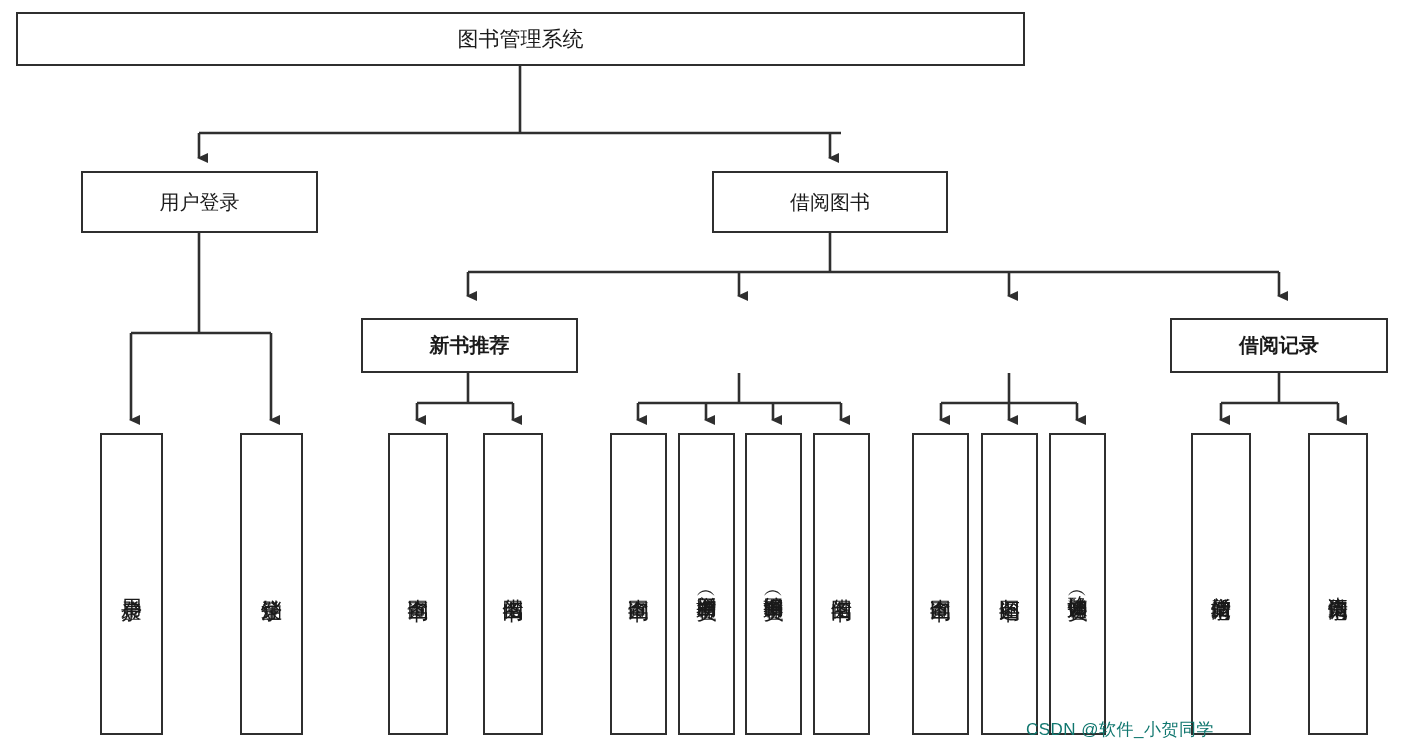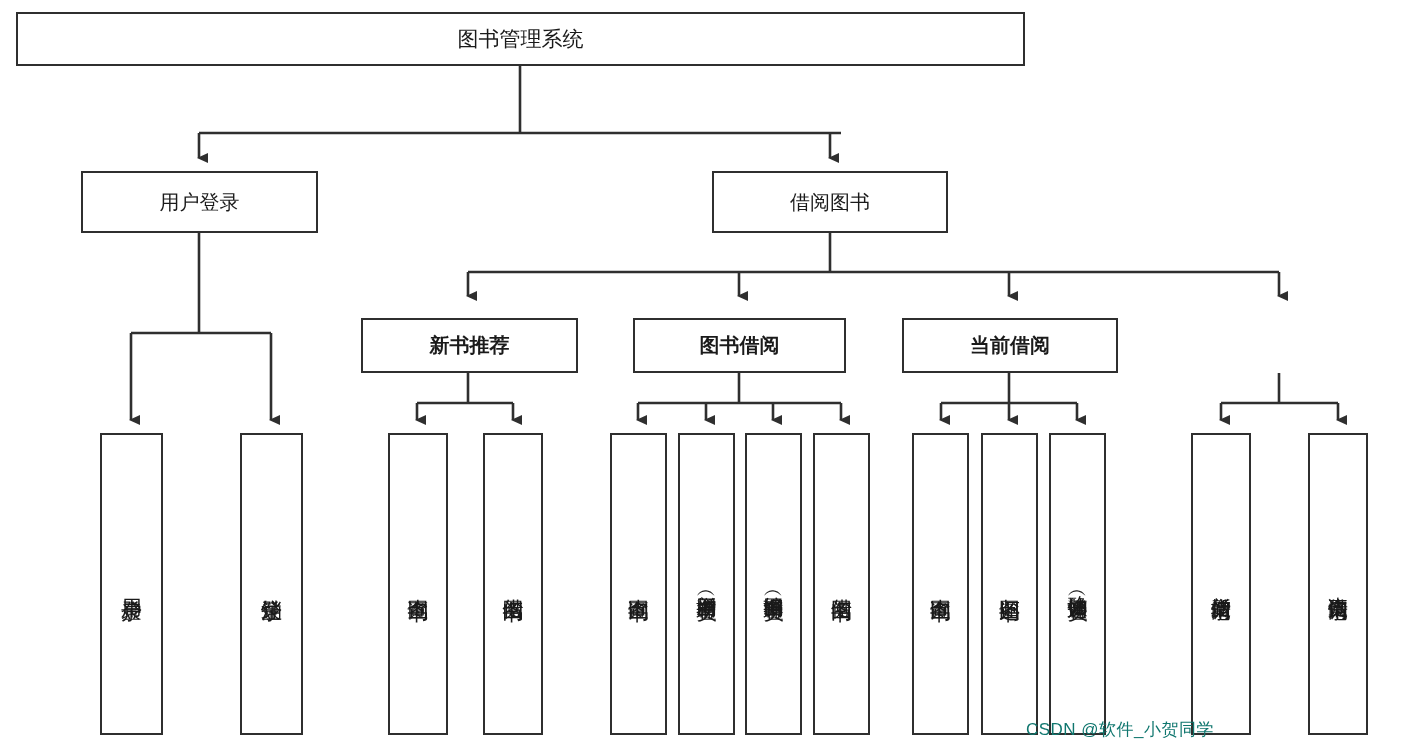--- a/index.html
+++ b/index.html
@@ -120,25 +120,22 @@
   <div class="node lvl1" style="left:81px;top:171px;width:237px;height:62px;">
     <span>用户登录</span>
   </div>
   <div class="node lvl1" style="left:712px;top:171px;width:236px;height:62px;">
     <span>借阅图书</span>
   </div>
 
   <div class="node lvl2" style="left:361px;top:318px;width:217px;height:55px;">
     <span>新书推荐</span>
   </div>
-  <div class="node lvl2" style="left:633px;top:318px;width:213px;height:55px;">
-    <span>图书借阅</span>
-  </div>
-  <div class="node lvl2" style="left:902px;top:318px;width:216px;height:55px;">
-    <span>当前借阅</span>
+  <div class="node lvl2" style="left:1170px;top:318px;width:218px;height:55px;">
+    <span>借阅记录</span>
   </div>
 
   <div class="leaf" style="left:100px;top:433px;width:63px;height:302px;">
     <span class="vtext">用户登录</span>
   </div>
   <div class="leaf" style="left:240px;top:433px;width:63px;height:302px;">
     <span class="vtext">注销登录</span>
   </div>
 
   <div class="leaf" style="left:388px;top:433px;width:60px;height:302px;">

